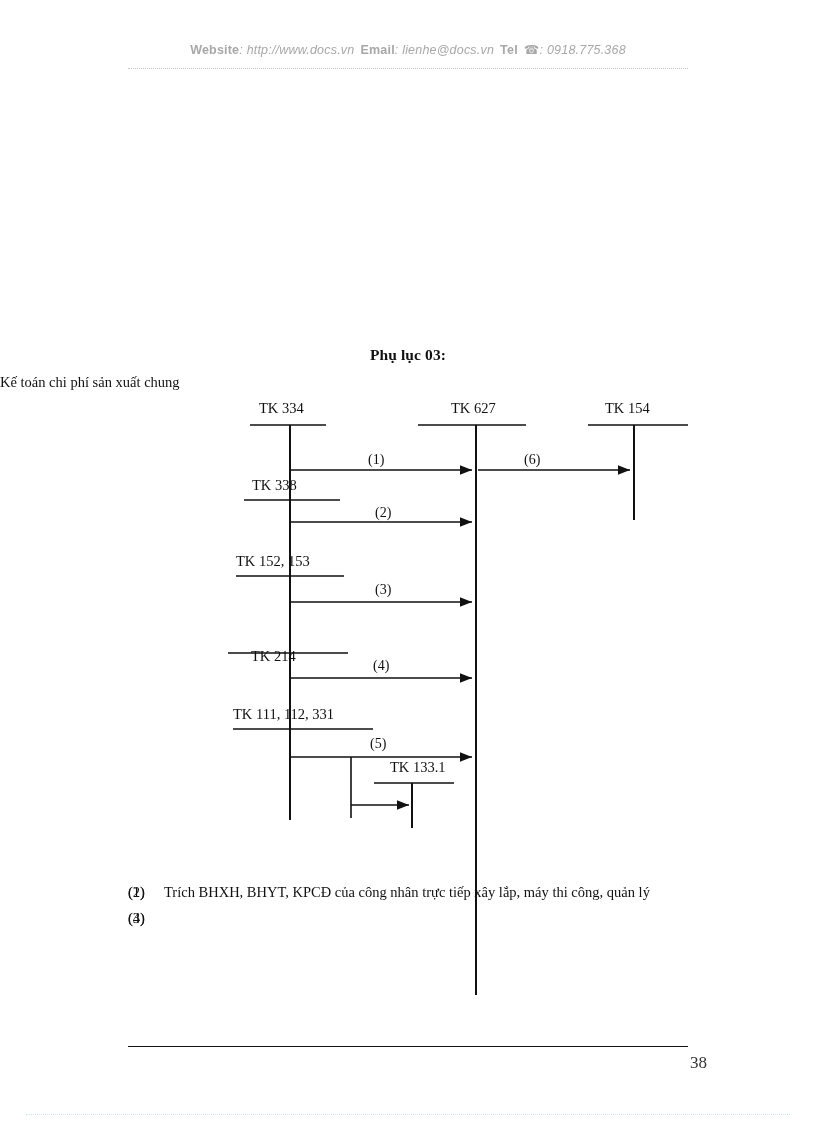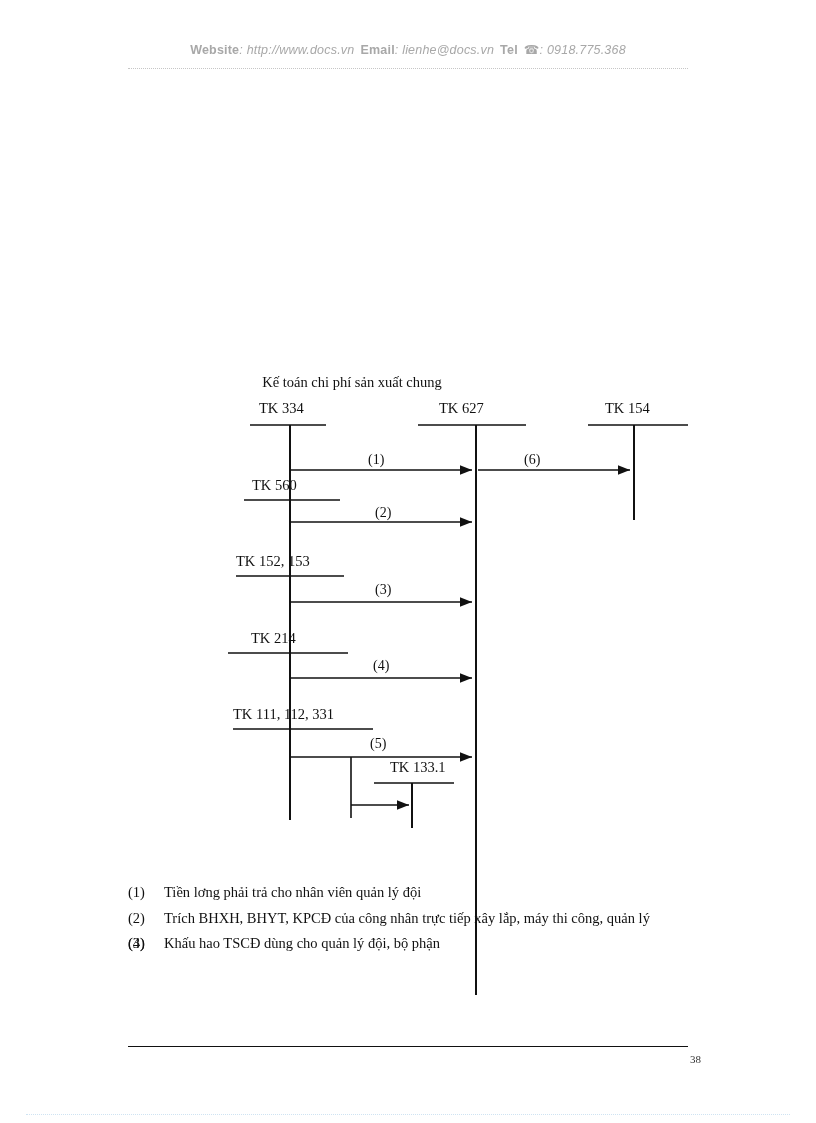--- a/index.html
+++ b/index.html
@@ -54,23 +54,23 @@
     left: 0;
     width: 816px;
     text-align: center;
     font-weight: bold;
     font-size: 15.5px;
     letter-spacing: .1px;
   }
   .subtitle {
     position: absolute;
     top: 374px;
-    left: 12px;
+    left: 0;
     width: 680px;
-    text-align: center;
+    text-align: left;
     font-size: 14.5px;
   }
 
   
   .diagram {
     position: absolute;
     top: 0;
     left: 0;
     width: 776px;
     height: 1060px;
@@ -127,21 +127,21 @@
     left: 128px;
     top: 1046px;
     width: 560px;
     height: 0;
     border-top: 1.6px solid #111;
   }
   .page-num {
     position: absolute;
     left: 690px;
     top: 1053px;
-    font-size: 11px;
+    font-size: 17px;
     color: #333;
   }
   .bottom-dots {
     position: absolute;
     left: 26px;
     top: 1114px;
     width: 764px;
     height: 0;
     border-top: 1px dotted #cfe3f2;
   }
@@ -149,20 +149,21 @@
 </head>
 <body>
 
 <div class="page">
 
   <div class="hdr">
     <b>Website</b><i>: http://www.docs.vn</i><span class="sep"></span><b>Email</b><i>: lienhe@docs.vn</i><span class="sep"></span><b>Tel</b><span class="sep"></span><span>☎</span><i>: 0918.775.368</i>
   </div>
   <div class="hdr-rule"></div>
 
+  <div class="title">Phụ lục 03:</div>
   <div class="subtitle">Kế toán chi phí sản xuất chung</div>
 
   <div class="diagram">
     <svg width="816" height="1060" viewBox="0 0 816 1060" xmlns="http://www.w3.org/2000/svg">
       <defs>
         <marker id="ah" markerWidth="9" markerHeight="9" refX="8" refY="3.2" orient="auto" markerUnits="strokeWidth">
           <path d="M0,0 L8,3.2 L0,6.4 z" fill="#111111"></path>
         </marker>
       </defs>
 
@@ -197,52 +198,50 @@
         <line x1="430" y1="470" x2="582" y2="470"></line>
         <line x1="242" y1="522" x2="424" y2="522"></line>
         <line x1="242" y1="602" x2="424" y2="602"></line>
         <line x1="242" y1="678" x2="424" y2="678"></line>
         <line x1="242" y1="757" x2="424" y2="757"></line>
         <line x1="303" y1="805" x2="361" y2="805"></line>
       </g>
     </svg>
 
     <div class="acct-label" style="left:211px; top:400px;">TK 334</div>
-    <div class="acct-label" style="left:204px; top:477px;">TK 560</div>
+    <div class="acct-label" style="left:204px; top:477px;">TK 338</div>
     <div class="acct-label" style="left:188px; top:553px;">TK 152, 153</div>
-    <div class="acct-label" style="left:203px; top:630px;">TK 214</div>
+    <div class="acct-label" style="left:203px; top:648px;">TK 214</div>
     <div class="acct-label" style="left:185px; top:706px;">TK 111, 112, 331</div>
-    <div class="acct-label" style="left:391px; top:400px;">TK 627</div>
+    <div class="acct-label" style="left:403px; top:400px;">TK 627</div>
     <div class="acct-label" style="left:557px; top:400px;">TK 154</div>
     <div class="acct-label" style="left:342px; top:759px;">TK 133.1</div>
 
     <div class="flow-label" style="left:320px; top:452px;">(1)</div>
     <div class="flow-label" style="left:327px; top:505px;">(2)</div>
     <div class="flow-label" style="left:327px; top:582px;">(3)</div>
     <div class="flow-label" style="left:325px; top:658px;">(4)</div>
     <div class="flow-label" style="left:322px; top:736px;">(5)</div>
     <div class="flow-label" style="left:476px; top:452px;">(6)</div>
   </div>
 
   <div class="explain">
     <ol>
       <li>
         <span class="num">(1)</span>
-        <span>Tiền lơng   phải trả cho nhân viên quản lý đội</span>
       </li>
       <li>
         <span class="num">(2)</span>
         <span>Trích BHXH, BHYT, KPCĐ của công nhân trực tiếp xây lắp, máy thi công, quản lý</span>
       </li>
       <li>
         <span class="num">(3)</span>
       </li>
       <li>
         <span class="num">(4)</span>
-        <span>Khấu hao TSCĐ dùng cho quản lý đội, bộ phận</span>
       </li>
     </ol>
   </div>
 
   <div class="foot-rule"></div>
   <div class="page-num">38</div>
   <div class="bottom-dots"></div>
 
 </div>
 

